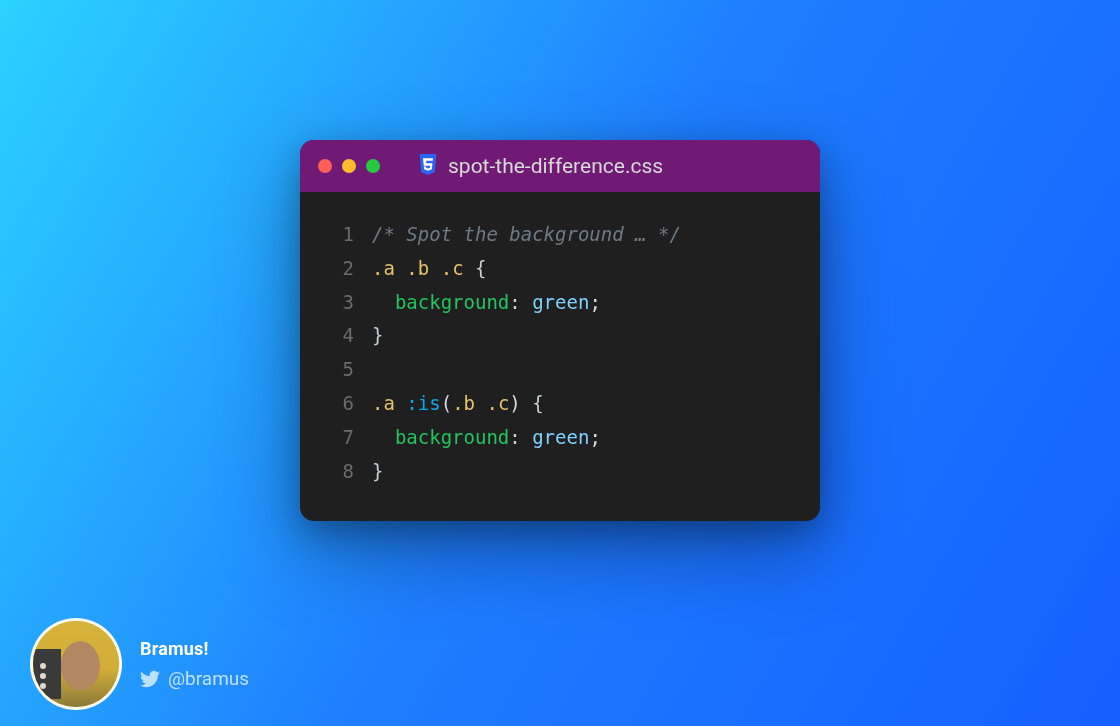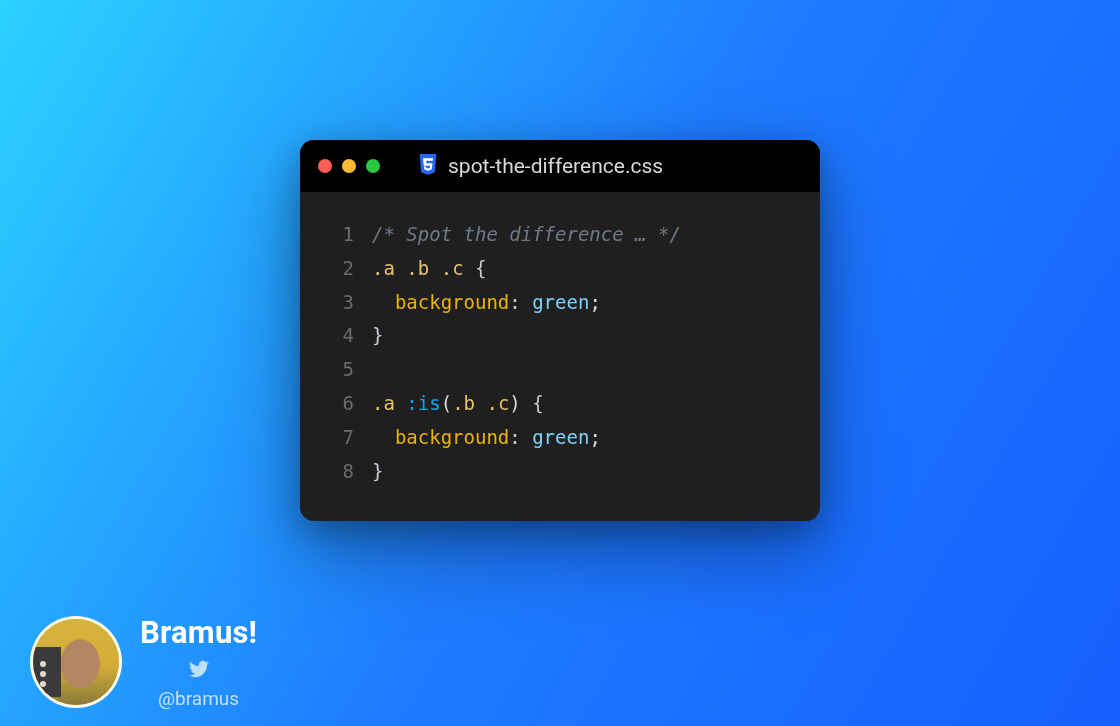--- a/index.html
+++ b/index.html
@@ -21,21 +21,21 @@
     left: 50%;
     transform: translateX(-50%);
     width: 520px;
     background: #1f1f1f;
     border-radius: 14px;
     box-shadow: 0 30px 80px rgba(0,0,0,0.35), 0 10px 30px rgba(0,0,0,0.25);
     overflow: hidden;
   }
   .titlebar {
     height: 52px;
-    background: #000000;
+    background: #701a75;
     display: flex;
     align-items: center;
     padding: 0 18px;
   }
   .dots {
     display: flex;
     gap: 10px;
     align-items: center;
   }
   .dot {
@@ -76,21 +76,21 @@
     flex-shrink: 0;
     user-select: none;
   }
   .code {
     padding-left: 18px;
     white-space: pre;
   }
   .tok-comment { color: #6f7a88; font-style: italic; }
   .tok-selclass { color: #e8c26a; }
   .tok-punc { color: #d6dae0; }
-  .tok-prop { color: #eab308; }
+  .tok-prop { color: #22c55e; }
   .tok-colon { color: #c9ced6; }
   .tok-value { color: #7dd3fc; }
   .tok-brace { color: #c9ced6; }
   .tok-func { color: #0ea5e9; }
 
   .author {
     position: absolute;
     left: 30px;
     bottom: 16px;
     display: flex;
@@ -132,32 +132,31 @@
     flex-direction: column;
     justify-content: space-around;
   }
   .avatar-logo span {
     width: 6px; height: 6px; border-radius: 50%; background: #e0d9cf;
   }
   .author-text {
     color: #fff;
   }
   .author-name {
-    font-size: 31px;
+    font-size: 18px;
     font-weight: 700;
     letter-spacing: 0.2px;
   }
   .author-handle {
     display: flex;
     align-items: center;
     gap: 8px;
     margin-top: 8px;
     font-size: 19px;
     color: rgba(255,255,255,0.72);
-    flex-direction: column;
   }
   .twitter-icon {
     width: 20px;
     height: 20px;
     fill: rgba(255,255,255,0.7);
   }
 </style>
 </head>
 <body>
 
@@ -174,21 +173,21 @@
           <path fill="#2965f1" d="M2 0h20l-1.8 22L12 25 3.8 22 2 0z"></path>
           <path fill="#fff" d="M6 5h12l-.3 3.2H9.8l.25 2.9h7.3l-.7 7.3L12 20l-4.6-1.6-.3-3.4h2.6l.16 1.8 2.1.7 2.2-.7.25-2.7H6.9L6 5z"></path>
         </svg>
       </span>
       <span>spot-the-difference.css</span>
     </div>
   </div>
   <div class="code-area" id="code-lines">
       <div class="line">
         <span class="gutter">1</span>
-        <span class="code"><span class="tok-comment">/* Spot the difference … */</span></span>
+        <span class="code"><span class="tok-comment">/* Spot the background … */</span></span>
       </div>
       <div class="line">
         <span class="gutter">2</span>
         <span class="code"><span class="tok-selclass">.a</span><span class="tok-punc"> </span><span class="tok-selclass">.b</span><span class="tok-punc"> </span><span class="tok-selclass">.c</span><span class="tok-punc"> </span><span class="tok-brace">{</span></span>
       </div>
       <div class="line">
         <span class="gutter">3</span>
         <span class="code"><span class="tok-punc">  </span><span class="tok-prop">background</span><span class="tok-colon">: </span><span class="tok-value">green</span><span class="tok-punc">;</span></span>
       </div>
       <div class="line">

